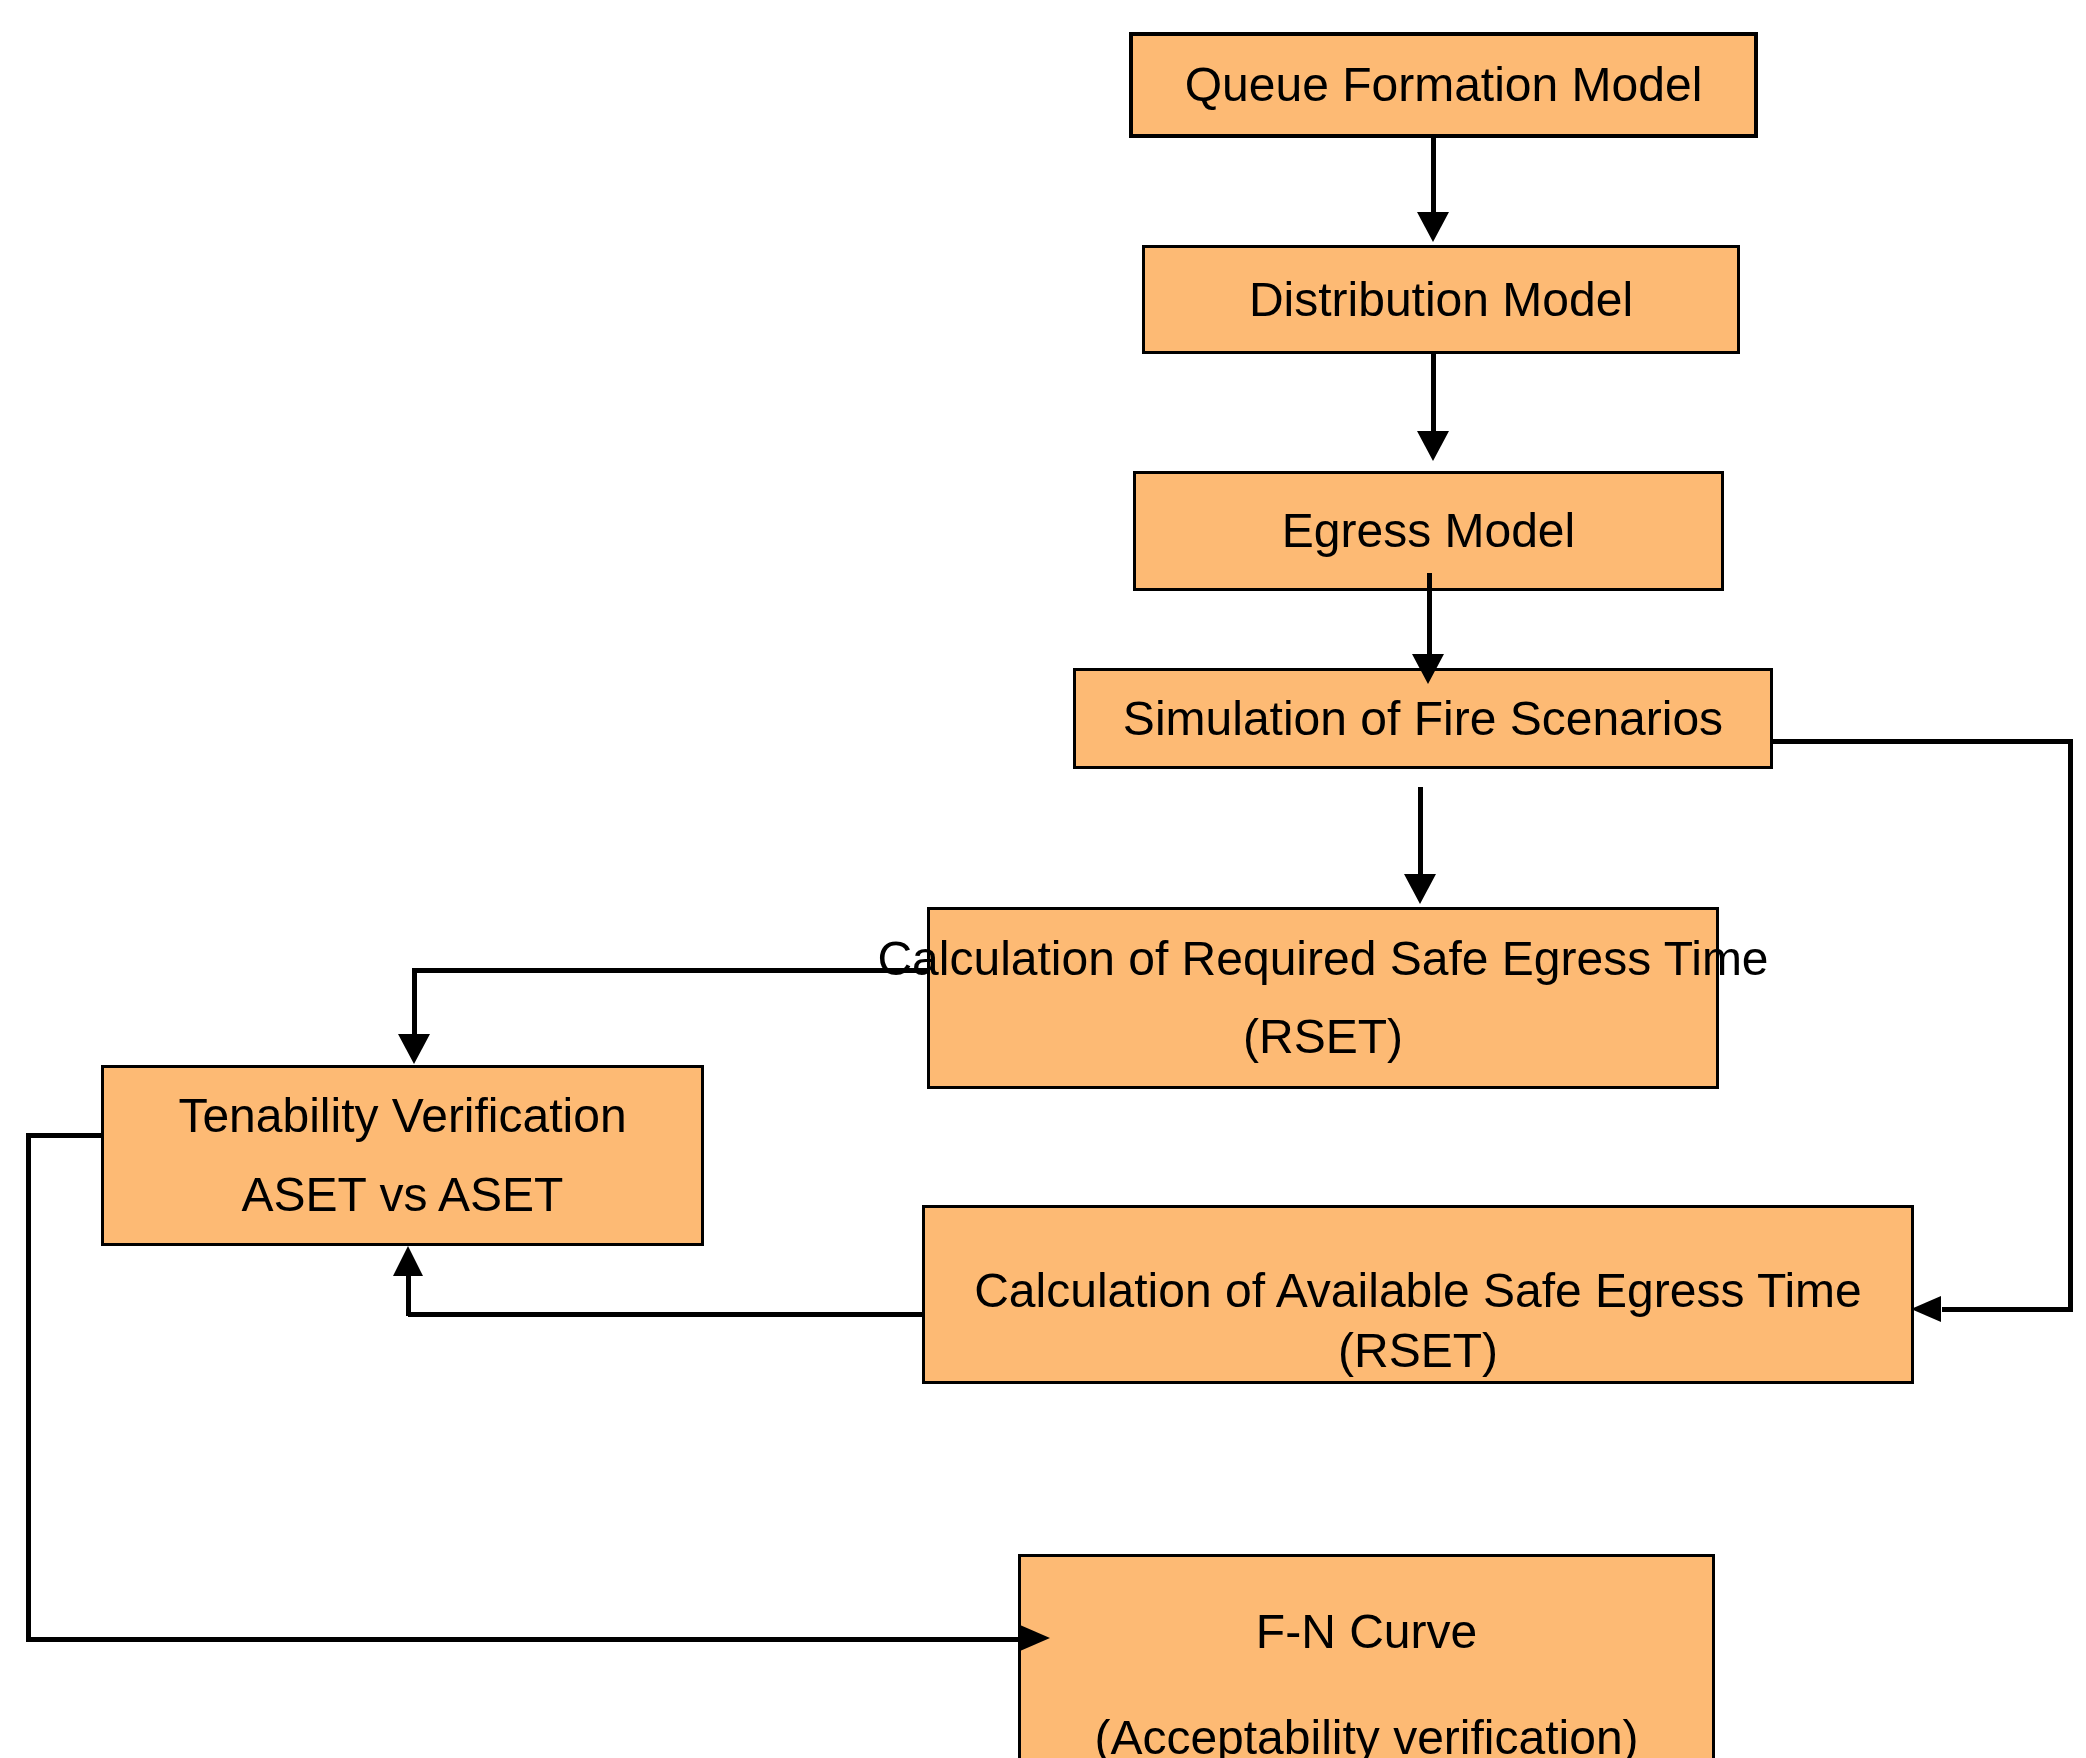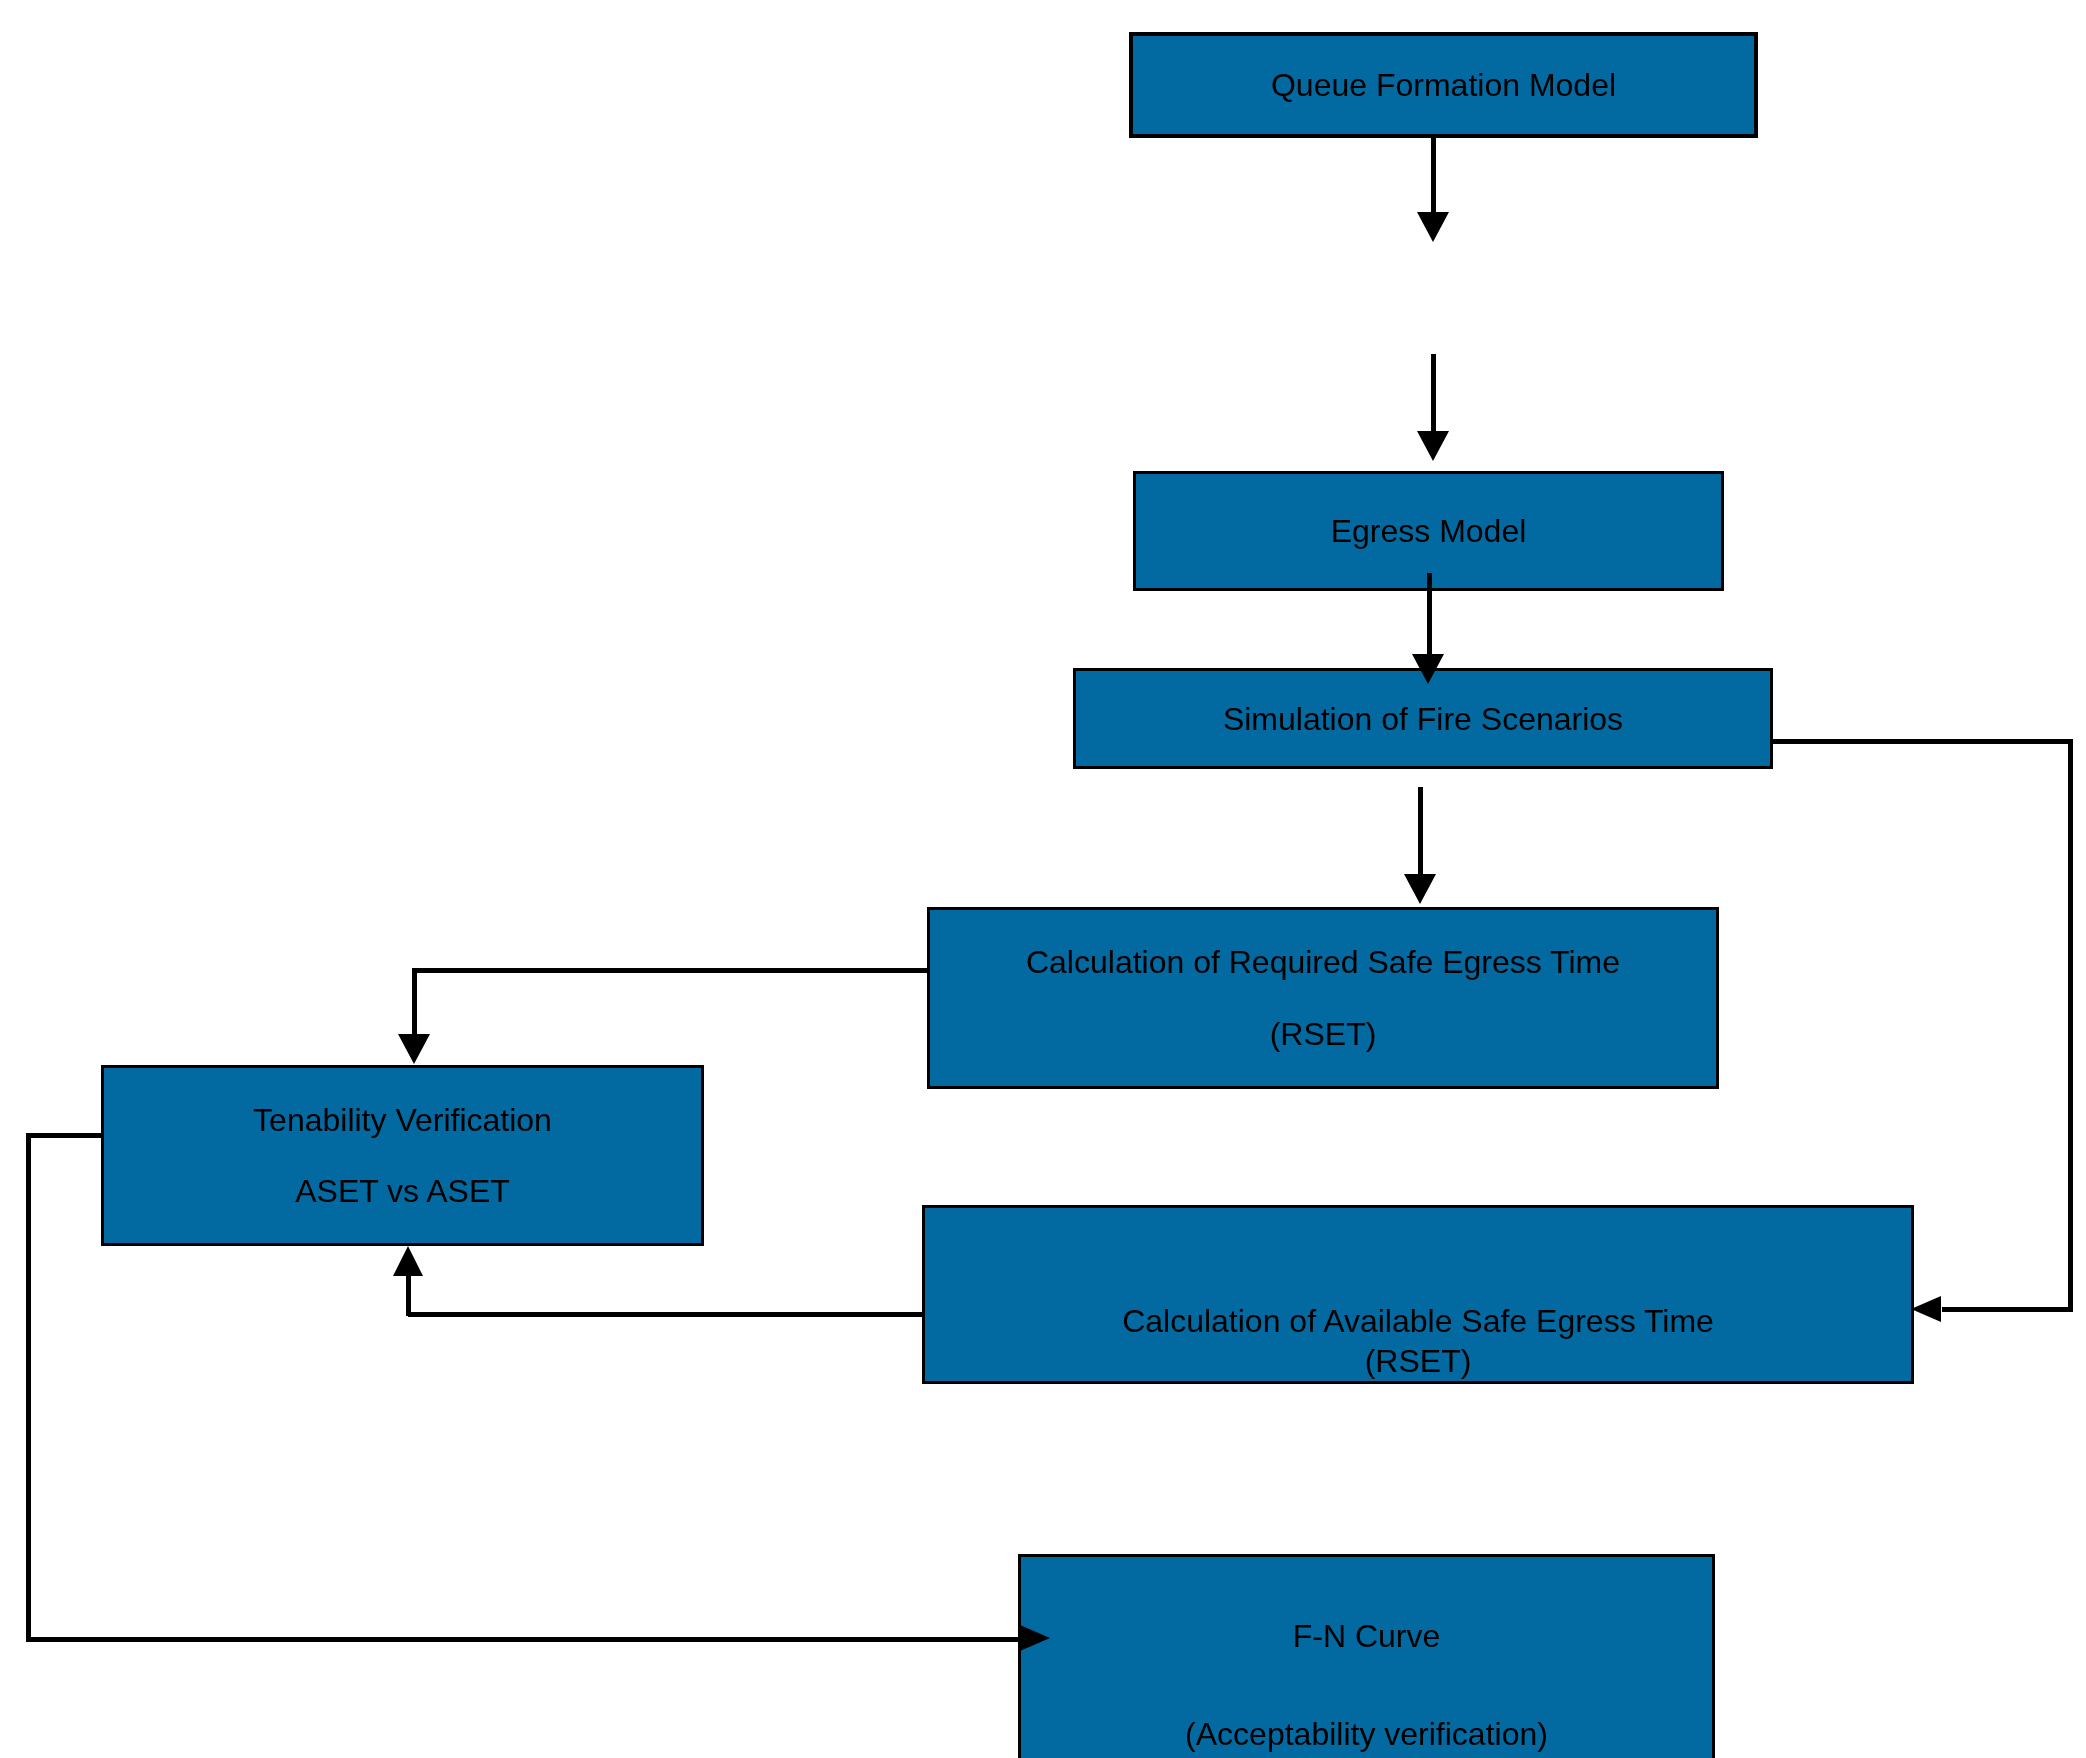--- a/index.html
+++ b/index.html
@@ -13,27 +13,27 @@
     height: 1759px;
     background: #ffffff;
     font-family: "Liberation Sans", "DejaVu Sans", sans-serif;
     color: #000000;
     overflow: hidden;
   }
   .node {
     position: absolute;
     box-sizing: border-box;
     border: 3.8px solid #000000;
-    background: #0369a1;
+    background: #fdba74;
     display: flex;
     flex-direction: column;
     align-items: center;
     justify-content: center;
     text-align: center;
-    font-size: 32px;
+    font-size: 48px;
     line-height: 1.25;
     white-space: nowrap;
   }
   .node.two-line {
     justify-content: space-evenly;
   }
   .node.thick {
     border-width: 4.7px;
   }
   .edge-line {
@@ -109,20 +109,23 @@
 </style>
 </head>
 <body>
 
 <div id="canvas">
 
   <div class="node thick" id="node-queue">
     <span>Queue Formation Model</span>
   </div>
 
+  <div class="node" id="node-distribution">
+    <span>Distribution Model</span>
+  </div>
 
   <div class="node" id="node-egress">
     <span>Egress Model</span>
   </div>
 
   <div class="node" id="node-simulation">
     <span>Simulation of Fire Scenarios</span>
   </div>
 
   <div class="node two-line" id="node-rset">

